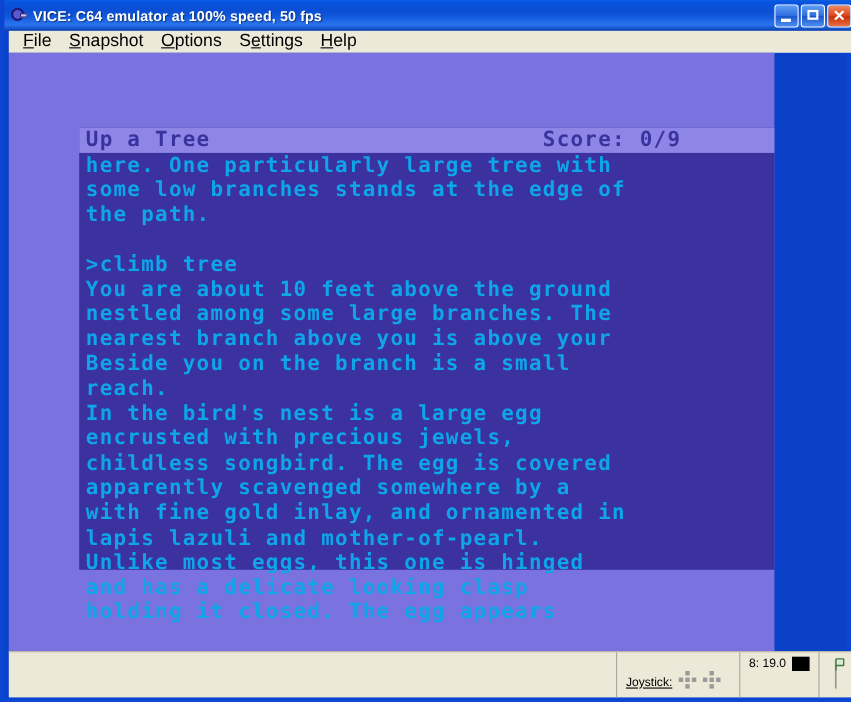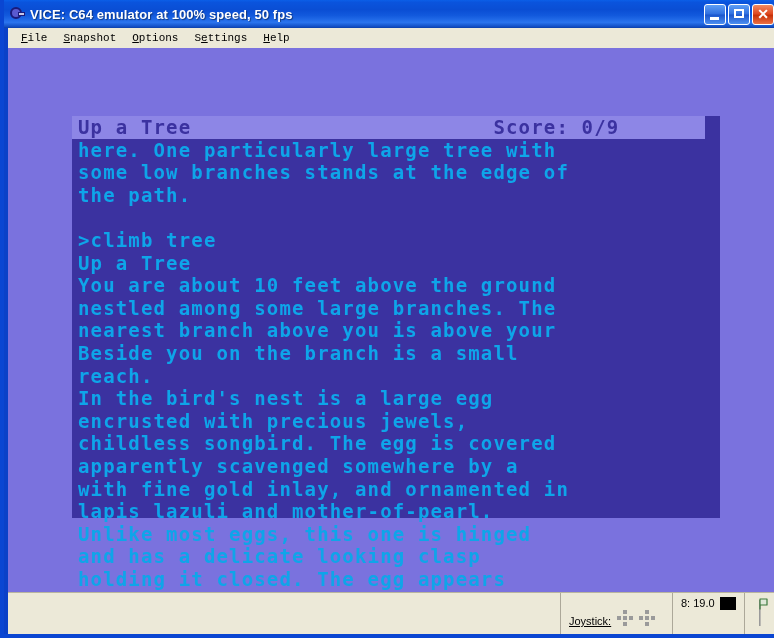--- a/index.html
+++ b/index.html
@@ -128,34 +128,33 @@
     left: 4px; top: 28px;
     width: 766px;
     height: 20px;
     background: #ece9d8;
     display: flex;
     align-items: center;
     padding-left: 5px;
     box-sizing: border-box;
   }
   .menu-item {
-    font-size: 11px;
+    font-size: 16px;
     color: #000000;
     padding: 14px 8px;
     white-space: nowrap;
     cursor: default;
-    font-family: Liberation Mono, monospace;
   }
   .menu-item u { text-decoration: underline; }
 
   
   .canvas {
     position: absolute;
     left: 4px; top: 48px;
-    width: 766px;
+    width: 696px;
     height: 544px;
     background: #7a72de;
     overflow: hidden;
   }
   .c64screen {
     position: absolute;
     left: 64px; top: 68px;
     width: 648px;
     height: 402px;
     background: #3b32a0;
@@ -286,21 +285,20 @@
 
   <div class="canvas">
     <div class="c64screen">
       <div class="c64line status">Up a Tree                        Score: 0/9   </div>
       <div>
           <div class="c64line">here. One particularly large tree with</div>
           <div class="c64line">some low branches stands at the edge of</div>
           <div class="c64line">the path.</div>
           <div class="c64line">&nbsp;</div>
           <div class="c64line">&gt;climb tree</div>
-          <div class="c64line">Up a Tree</div>
           <div class="c64line">You are about 10 feet above the ground</div>
           <div class="c64line">nestled among some large branches. The</div>
           <div class="c64line">nearest branch above you is above your</div>
           <div class="c64line">Beside you on the branch is a small</div>
           <div class="c64line">reach.</div>
           <div class="c64line">In the bird's nest is a large egg</div>
           <div class="c64line">encrusted with precious jewels,</div>
           <div class="c64line">childless songbird. The egg is covered</div>
           <div class="c64line">apparently scavenged somewhere by a</div>
           <div class="c64line">with fine gold inlay, and ornamented in</div>

